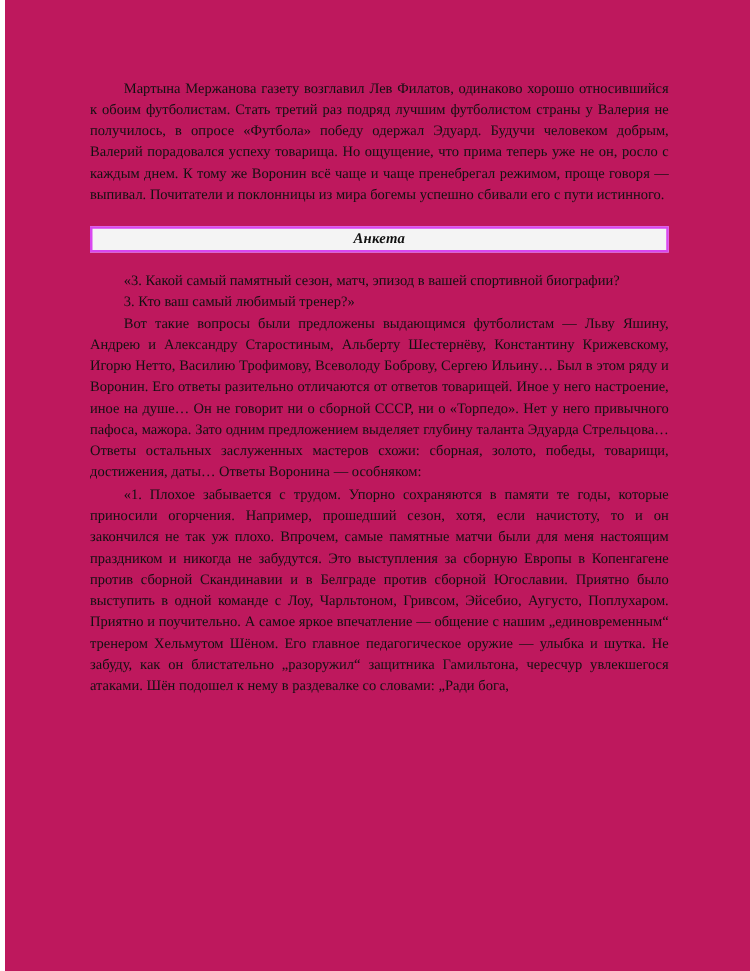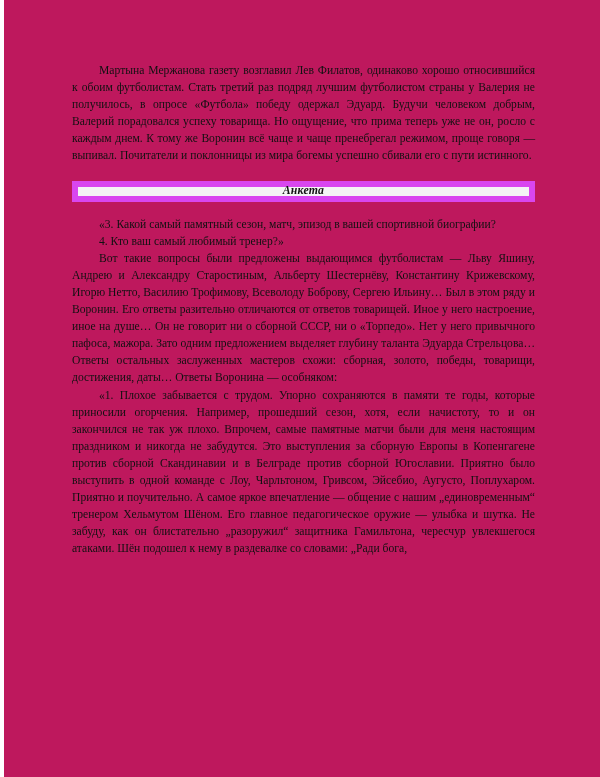--- a/index.html
+++ b/index.html
@@ -44,21 +44,21 @@
     hyphens: none;
     letter-spacing: 0.01px;
   }
 
   
   .section-box {
     box-sizing: border-box;
     width: 463px;
     height: 21px;
     margin: 16px 0 14px 0;
-    border: 6px solid #d946ef;
+    border: 2px solid #d946ef;
     background: #f4f4f4;
     display: flex;
     align-items: center;
     justify-content: center;
     text-indent: 0;
   }
 
   .section-box-title {
     font-size: 11.8px;
     font-weight: bold;
@@ -78,21 +78,21 @@
   <div class="text-column">
 
     <p class="body-par">Мартына Мержанова газету возглавил Лев Филатов, одинаково хорошо относившийся к обоим футболистам. Стать третий раз подряд лучшим футболистом страны у Валерия не получилось, в опросе «Футбола» победу одержал Эдуард. Будучи человеком добрым, Валерий порадовался успеху товарища. Но ощущение, что прима теперь уже не он, росло с каждым днем. К тому же Воронин всё чаще и чаще пренебрегал режимом, проще говоря — выпивал. Почитатели и поклонницы из мира богемы успешно сбивали его с пути истинного.</p>
 
     <div class="section-box">
       <span class="section-box-title">Анкета</span>
     </div>
 
     <div class="q-block">
       <p class="body-par">«3. Какой самый памятный сезон, матч, эпизод в вашей спортивной биографии?</p>
-      <p class="body-par">4. Кто ваш самый любимый тренер?»</p>
+      <p class="body-par">3. Кто ваш самый любимый тренер?»</p>
     </div>
 
     <p class="body-par">Вот такие вопросы были предложены выдающимся футболистам — Льву Яшину, Андрею и Александру Старостиным, Альберту Шестернёву, Константину Крижевскому, Игорю Нетто, Василию Трофимову, Всеволоду Боброву, Сергею Ильину… Был в этом ряду и Воронин. Его ответы разительно отличаются от ответов товарищей. Иное у него настроение, иное на душе… Он не говорит ни о сборной СССР, ни о «Торпедо». Нет у него привычного пафоса, мажора. Зато одним предложением выделяет глубину таланта Эдуарда Стрельцова… Ответы остальных заслуженных мастеров схожи: сборная, золото, победы, товарищи, достижения, даты… Ответы Воронина — особняком:</p>
 
     <p class="body-par">«1. Плохое забывается с трудом. Упорно сохраняются в памяти те годы, которые приносили огорчения. Например, прошедший сезон, хотя, если начистоту, то и он закончился не так уж плохо. Впрочем, самые памятные матчи были для меня настоящим праздником и никогда не забудутся. Это выступления за сборную Европы в Копенгагене против сборной Скандинавии и в Белграде против сборной Югославии. Приятно было выступить в одной команде с Лоу, Чарльтоном, Гривсом, Эйсебио, Аугусто, Поплухаром. Приятно и поучительно. А самое яркое впечатление — общение с нашим „единовременным“ тренером Хельмутом Шёном. Его главное педагогическое оружие — улыбка и шутка. Не забуду, как он блистательно „разоружил“ защитника Гамильтона, чересчур увлекшегося атаками. Шён подошел к нему в раздевалке со словами: „Ради бога,</p>
 
   </div>
 </div>
 
 </body></html>

